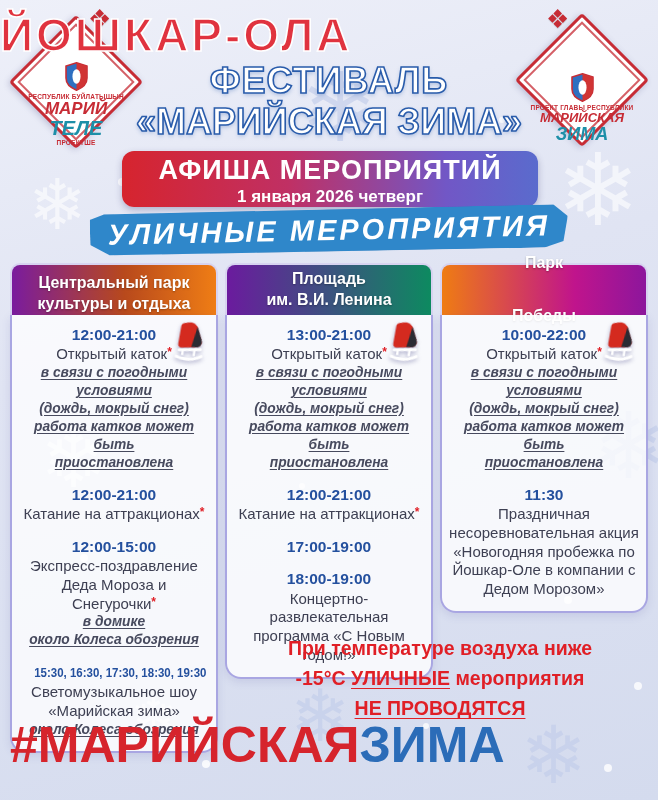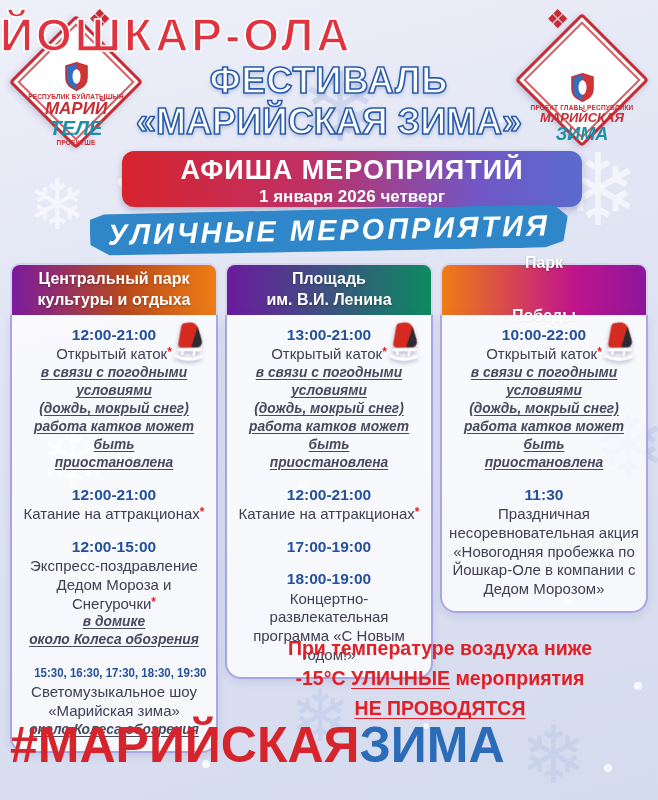--- a/index.html
+++ b/index.html
@@ -44,21 +44,21 @@
   .city-title { position:absolute; top:8px; left:0; right:0; 
     font-size:46px; font-weight:800; letter-spacing:3px; color:#e0333f;
     -webkit-text-stroke:1.6px #ffffff;
     text-shadow:0 0 8px #7fa4df, 0 0 16px #8badе2, 0 3px 6px rgba(60,90,180,.5); }
   .outline-blue { position:absolute; left:0; right:0; text-align:center;
     font-weight:800; color:#fff; -webkit-text-stroke:1.6px #2a5cab;
     text-shadow:0 2px 4px rgba(42,92,171,.35); }
   .festival-label { top:60px; font-size:36px; letter-spacing:1px; }
   .festival-name  { top:101px; font-size:36px; letter-spacing:0; }
 
-  .afisha { position:absolute; left:122px; top:151px; width:460px; height:56px;
+  .afisha { position:absolute; left:122px; top:151px; width:416px; height:56px;
     border-radius:12px; text-align:center; color:#fff;
     background:linear-gradient(90deg,#d6242e 0%,#c03064 40%,#7157c6 78%,#5a6bcd 100%);
     box-shadow:0 3px 7px rgba(50,50,110,.3); }
   .afisha-title { font-size:27px; font-weight:800; letter-spacing:1px; margin-top:4px; }
   .afisha-date  { font-size:17px; font-weight:700; margin-top:1px; }
 
   .section-strip { position:absolute; left:90px; top:209px; width:478px; height:43px;
     background:#2f87ca; transform:rotate(-1.2deg);
     clip-path:polygon(0 14%,3% 2%,97% 0,100% 28%,99% 86%,95% 100%,4% 97%,0 72%);
     display:flex; align-items:center; justify-content:center;
@@ -66,21 +66,21 @@
   .section-title { color:#fff; font-size:29px; font-weight:700; letter-spacing:3px; font-style:italic; }
 
   
   .columns { position:absolute; left:10px; top:263px; width:638px; display:flex; gap:7px; align-items:flex-start; }
   .column { flex:1; min-width:0; }
   .col-header { height:52px; border-radius:10px 10px 0 0; box-sizing:border-box;
     border:2px solid #d7d3f0; border-bottom:none;
     display:flex; flex-direction:column; justify-content:center; text-align:center;
     color:#fff; font-weight:700; font-size:16px; line-height:1.3;
     text-shadow:0 1px 2px rgba(0,0,0,.3); }
-  .h1 { background:linear-gradient(90deg,#7a1c9e 0%,#b8491c 55%,#ef7d15 100%); }
+  .h1 { background:linear-gradient(90deg,#7a1c9e 0%,#b8491c 55%,#ef7d15 100%);justify-content:flex-end; }
   .h2 { background:linear-gradient(90deg,#6b1b9e 0%,#0d8a60 100%); }
   .h3 { background:linear-gradient(90deg,#ef7c13 0%,#c0148c 65%,#8d169c 100%);gap:32px; }
   .card { position:relative; background:rgba(255,255,255,.78);
     border:2px solid #a9a6e2; border-top:none; border-radius:0 0 16px 16px;
     box-sizing:border-box; padding:10px 7px 12px; text-align:center;
     box-shadow:0 3px 8px rgba(90,90,160,.15); }
   .event + .event { margin-top:13px; }
   .event-time { color:#24509e; font-weight:800; font-size:15.5px; line-height:1.25; }
   .time-list { display:inline-block; white-space:nowrap; font-size:13.5px;
     transform:scaleX(.85); transform-origin:center; }
@@ -184,21 +184,21 @@
             <div class="note-line">работа катков может быть</div>
             <div class="note-line">приостановлена</div>
           </div>
         </div>
         <div class="event">
           <div class="event-time">12:00-21:00</div>
           <div class="event-title"><span>Катание на аттракционах</span><span class="ast">*</span></div>
         </div>
         <div class="event">
           <div class="event-time">12:00-15:00</div>
-          <div class="event-title"><span>Экспресс-поздравление Дедом Мороза и Снегурочки</span><span class="ast">*</span></div>
+          <div class="event-title"><span>Экспресс-поздравление Деда Мороза и Снегурочки</span><span class="ast">*</span></div>
           <div class="event-note">
             <div class="note-line">в домике</div>
             <div class="note-line">около Колеса обозрения</div>
           </div>
         </div>
         <div class="event">
           <div class="event-time"><span class="time-list">15:30, 16:30, 17:30, 18:30, 19:30</span></div>
           <div class="event-title"><span>Светомузыкальное шоу «Марийская зима»</span></div>
           <div class="event-note">
             <div class="note-line">около Колеса обозрения</div>

